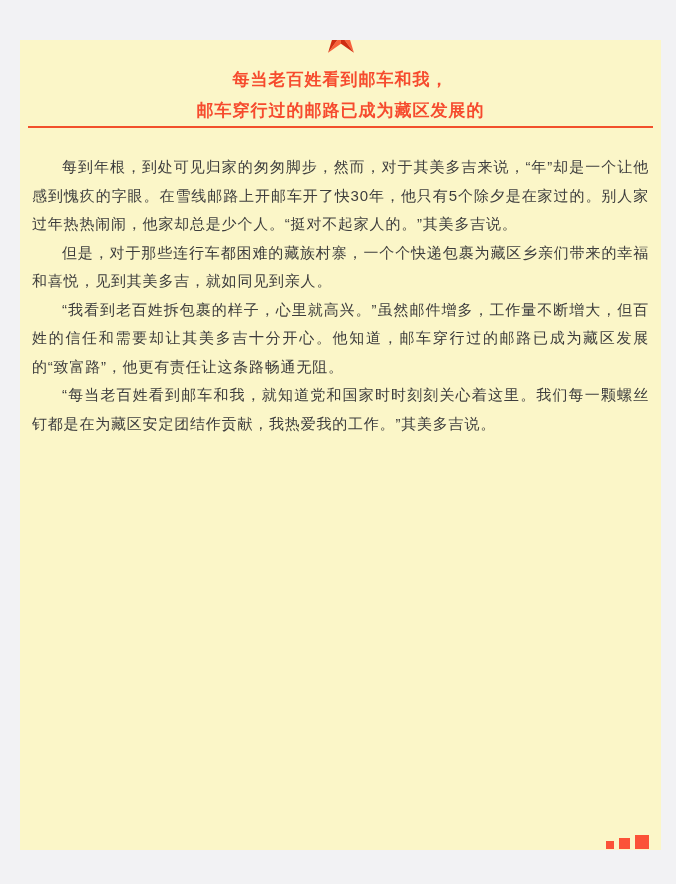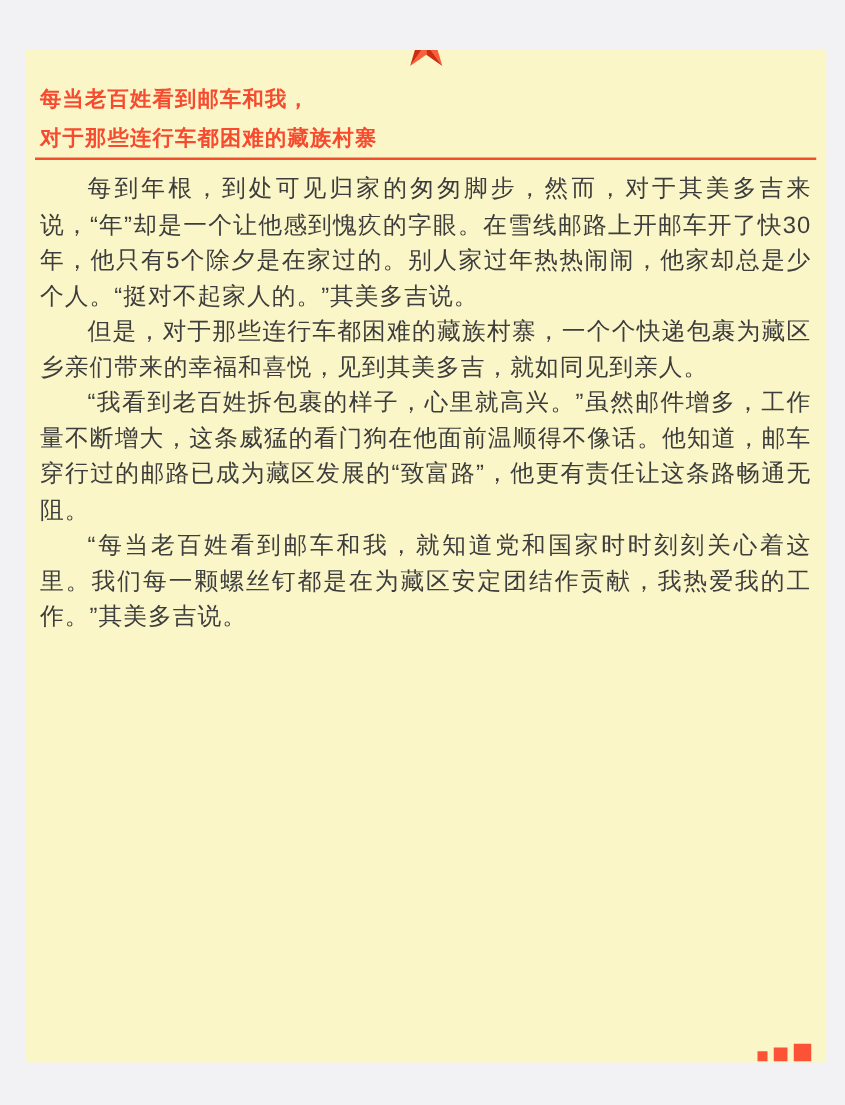--- a/index.html
+++ b/index.html
@@ -29,36 +29,36 @@
     padding:24px 12px 0 12px;
     overflow:hidden;
   }
   .star{
     position:absolute;
     top:-27px;left:50%;
     transform:translateX(-50%);
     width:48px;height:44px;
   }
   .headline{
-    text-align:left;
+    text-align:center;
     color:var(--accent);
     font-weight:bold;
     font-size:17px;
     line-height:31px;
     letter-spacing:1px;
   }
   .divider{
     height:0;
     border-top:2px solid var(--divider);
     margin:0 -4px;
   }
   .body-text{
-    margin-top:10px;
+    margin-top:25px;
     color:var(--body-text);
-    font-size:19px;
+    font-size:15px;
     line-height:28.5px;
     letter-spacing:0.8px;
     text-align:justify;
   }
   .body-text p{
     margin:0;
     text-indent:2em;
   }
   .end-marks{
     position:absolute;
@@ -87,35 +87,35 @@
       <polygon points="24,22 32.4,24.7 36.9,39.8" fill="var(--star-light)"></polygon>
       <polygon points="24,22 36.9,39.8 24,30.8" fill="var(--star-dark)"></polygon>
       <polygon points="24,22 24,30.8 11.1,39.8" fill="var(--star-light)"></polygon>
       <polygon points="24,22 11.1,39.8 15.6,24.7" fill="var(--star-dark)"></polygon>
       <polygon points="24,22 15.6,24.7 3.1,15.2" fill="var(--star-light)"></polygon>
       <polygon points="24,22 3.1,15.2 18.8,14.9" fill="var(--star-dark)"></polygon>
     </svg>
 
     <div class="headline">
       <div>每当老百姓看到邮车和我，</div>
-      <div>对于那些连行车都困难的藏族村寨</div>
+      <div>邮车穿行过的邮路已成为藏区发展的</div>
     </div>
 
     <div class="divider"></div>
 
     <div class="body-text">
 
         <p>每到年根，到处可见归家的匆匆脚步，然而，对于其美多吉来说，“年”却是一个让他感到愧疚的字眼。在雪线邮路上开邮车开了快30年，他只有5个除夕是在家过的。别人家过年热热闹闹，他家却总是少个人。“挺对不起家人的。”其美多吉说。</p>
 
         <p>但是，对于那些连行车都困难的藏族村寨，一个个快递包裹为藏区乡亲们带来的幸福和喜悦，见到其美多吉，就如同见到亲人。</p>
 
 
 
 
-        <p>“我看到老百姓拆包裹的样子，心里就高兴。”虽然邮件增多，工作量不断增大，这条威猛的看门狗在他面前温顺得不像话。他知道，邮车穿行过的邮路已成为藏区发展的“致富路”，他更有责任让这条路畅通无阻。</p>
+        <p>“我看到老百姓拆包裹的样子，心里就高兴。”虽然邮件增多，工作量不断增大，但百姓的信任和需要却让其美多吉十分开心。他知道，邮车穿行过的邮路已成为藏区发展的“致富路”，他更有责任让这条路畅通无阻。</p>
 
         <p>“每当老百姓看到邮车和我，就知道党和国家时时刻刻关心着这里。我们每一颗螺丝钉都是在为藏区安定团结作贡献，我热爱我的工作。”其美多吉说。</p>
       </div>
 
     <div class="end-marks">
       <span class="sq s1"></span>
       <span class="sq s2"></span>
       <span class="sq s3"></span>
     </div>
 

